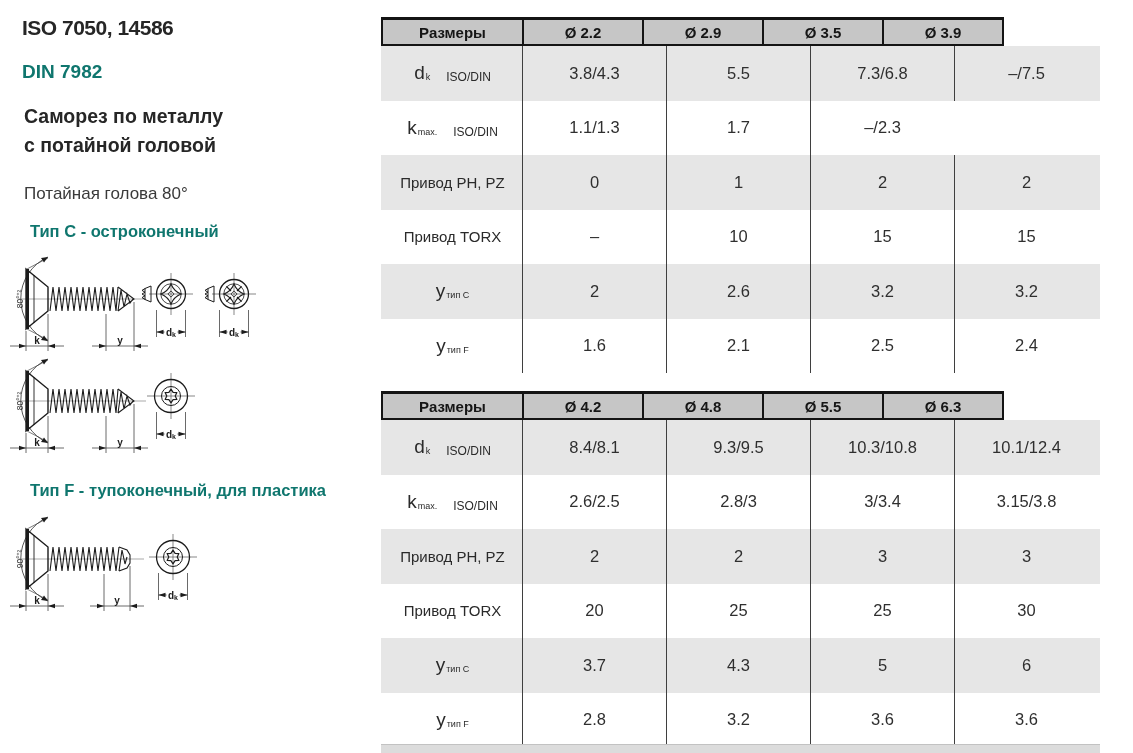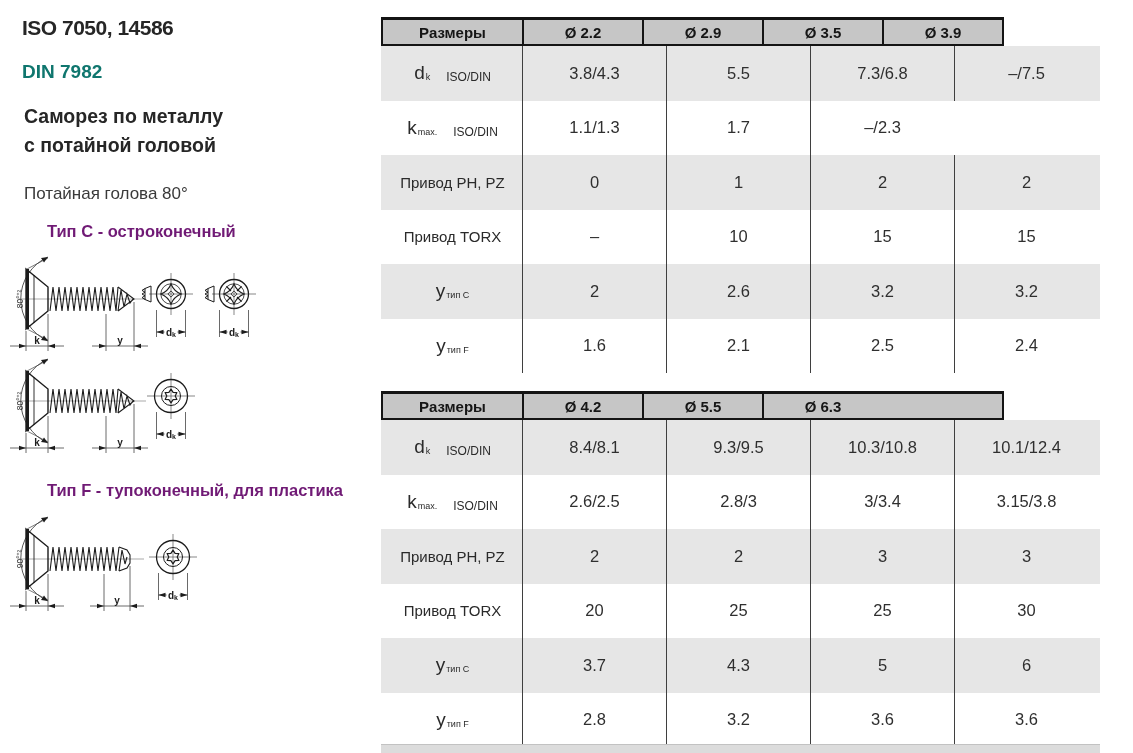--- a/index.html
+++ b/index.html
@@ -5,21 +5,21 @@
   html,body{margin:0;padding:0;background:#fff;}
   #page{position:relative;width:1133px;height:753px;background:#fff;overflow:hidden;
         font-family:"Liberation Sans",sans-serif;color:#2d2d2d;}
   
   .abs{position:absolute;}
   .title1{left:22px;top:16px;font-size:21px;font-weight:700;letter-spacing:-0.5px;color:#262626;}
   .title2{left:22px;top:61px;font-size:19px;font-weight:700;color:#0f766e;}
   .subtitle{left:24px;top:102px;font-size:19.5px;font-weight:700;line-height:29px;color:#262626;}
   .desc1{left:24px;top:161px;font-size:14.5px;color:#3a3a3a;}
   .desc2{left:24px;top:184px;font-size:17px;color:#3a3a3a;}
-  .typehead{font-size:16.5px;font-weight:700;color:#701a75;margin-left:17px;}
+  .typehead{font-size:16.5px;font-weight:700;color:#0f766e;}
   .typec{left:30px;top:222px;}
   .typef{left:30px;top:481px;}
   
   svg text{font-family:"Liberation Sans",sans-serif;}
   .dwg{position:absolute;left:6px;}
   .dwgA{top:254px;} .dwgB{top:356px;} .dwgC{top:508px;}
   
   .tbl{position:absolute;left:381px;width:719px;}
   .tbl1{top:17px;} .tbl2{top:391px;}
   .thead{display:grid;grid-template-columns:139px repeat(4,1fr);box-sizing:border-box;width:623px;
@@ -252,20 +252,21 @@
         <div class="td">2.5</div>
         <div class="td">2.4</div>
       </div>
     </div>
   </div>
 
   <div class="tbl tbl2">
     <div class="thead">
       <div class="th">Размеры</div>
       <div class="th">Ø 4.2</div>
+      <div class="th">Ø 4.8</div>
       <div class="th">Ø 5.5</div>
       <div class="th">Ø 6.3</div>
     </div>
     <div class="tbody">
       <div class="tr">
         <div class="td label sym">
             <span class="base">d</span>
             <span class="sub">k</span>
             <span class="sub2">ISO/DIN</span>
           </div>

